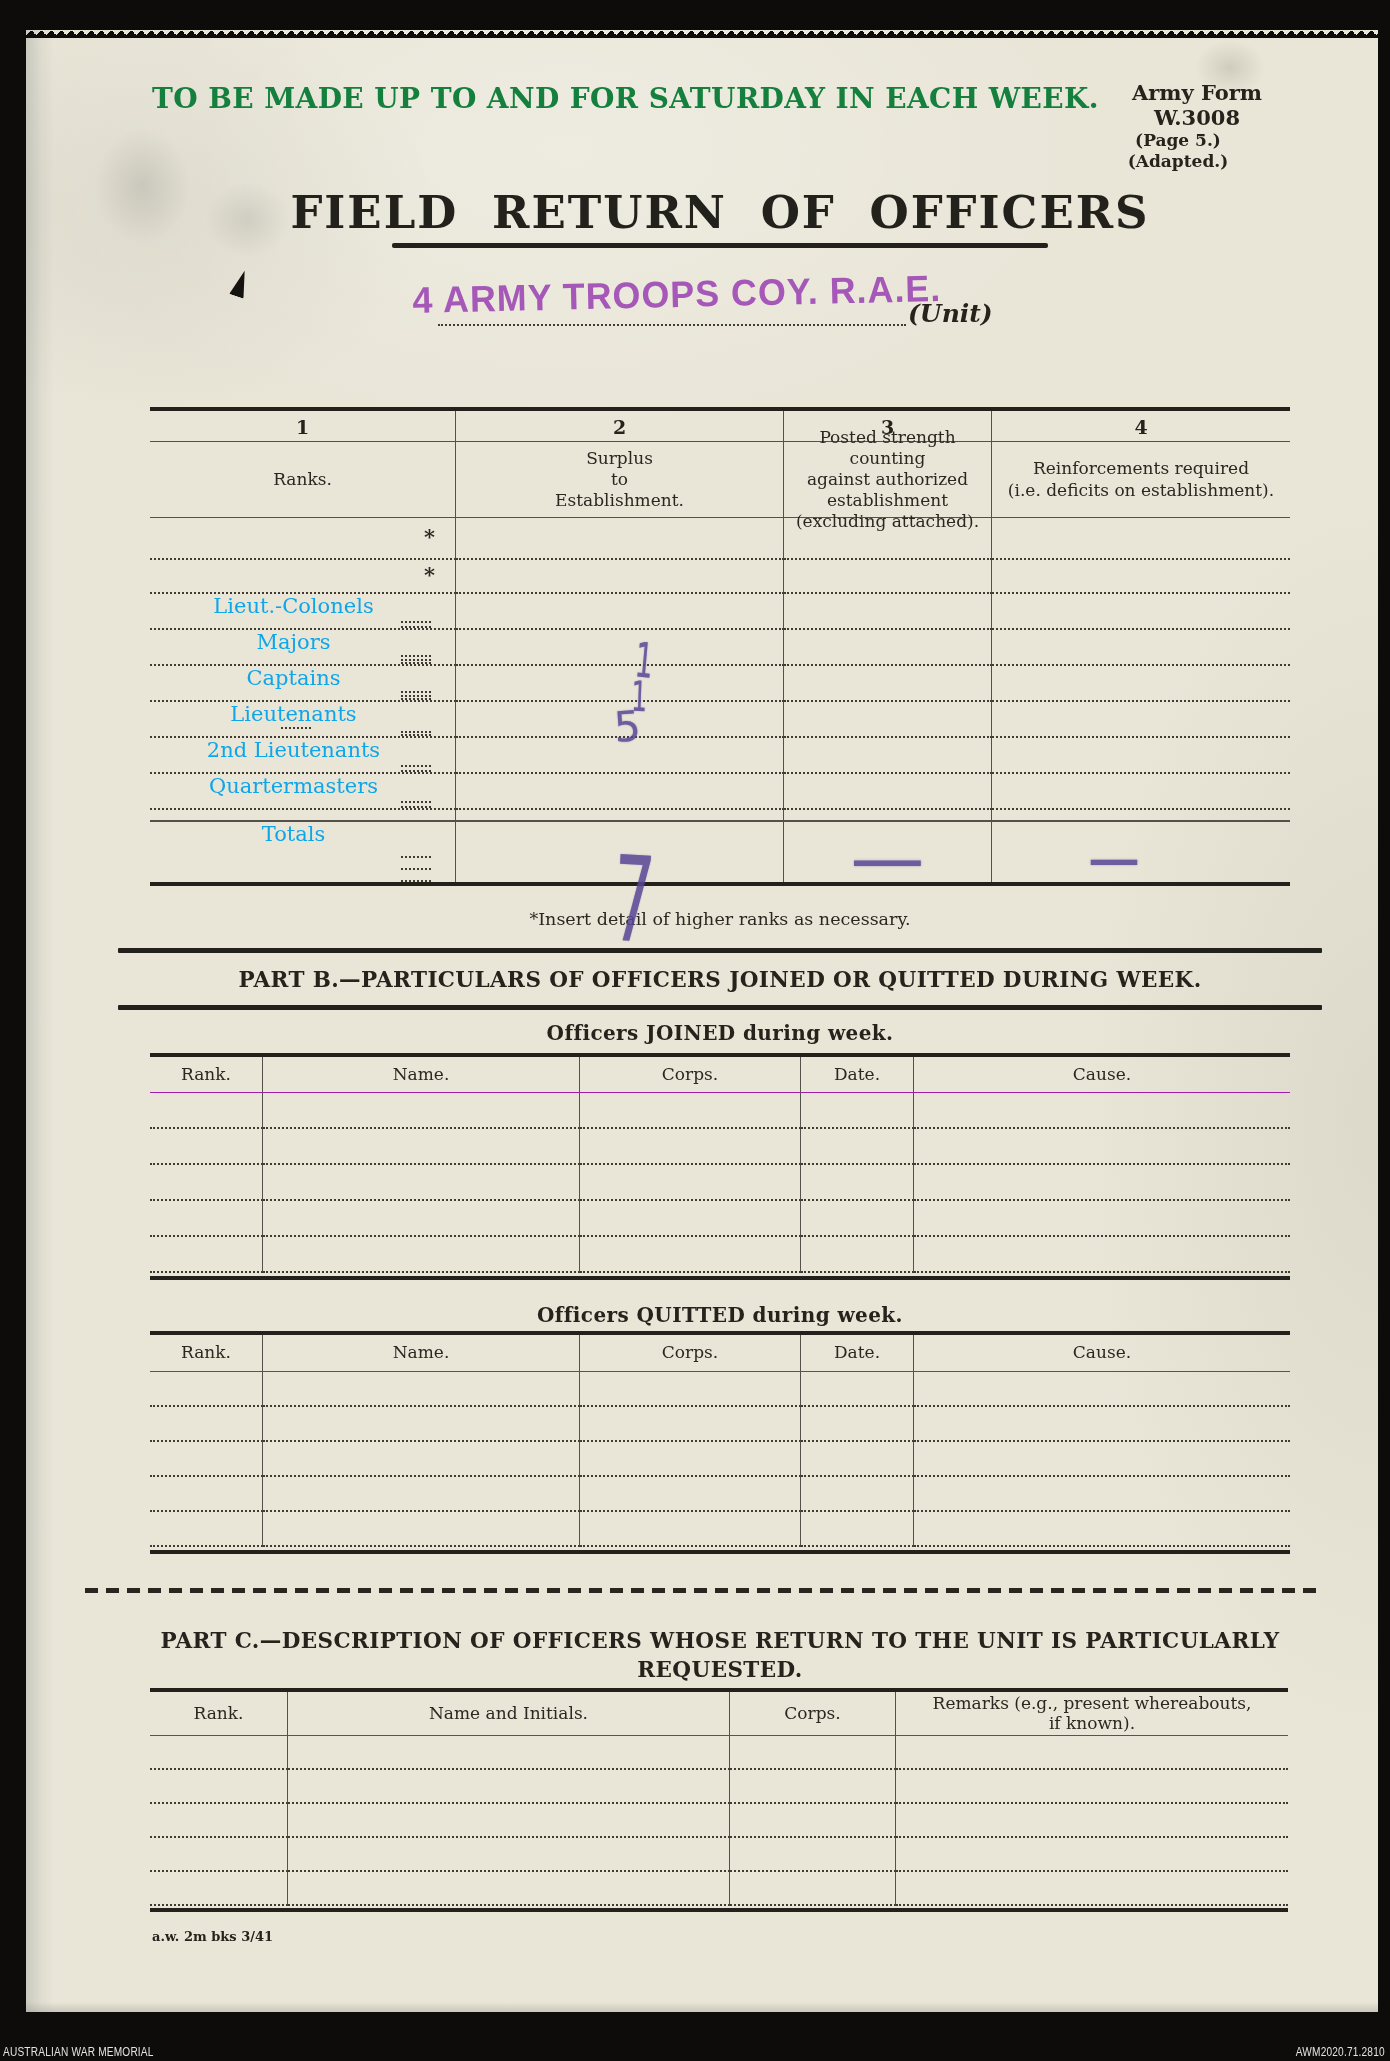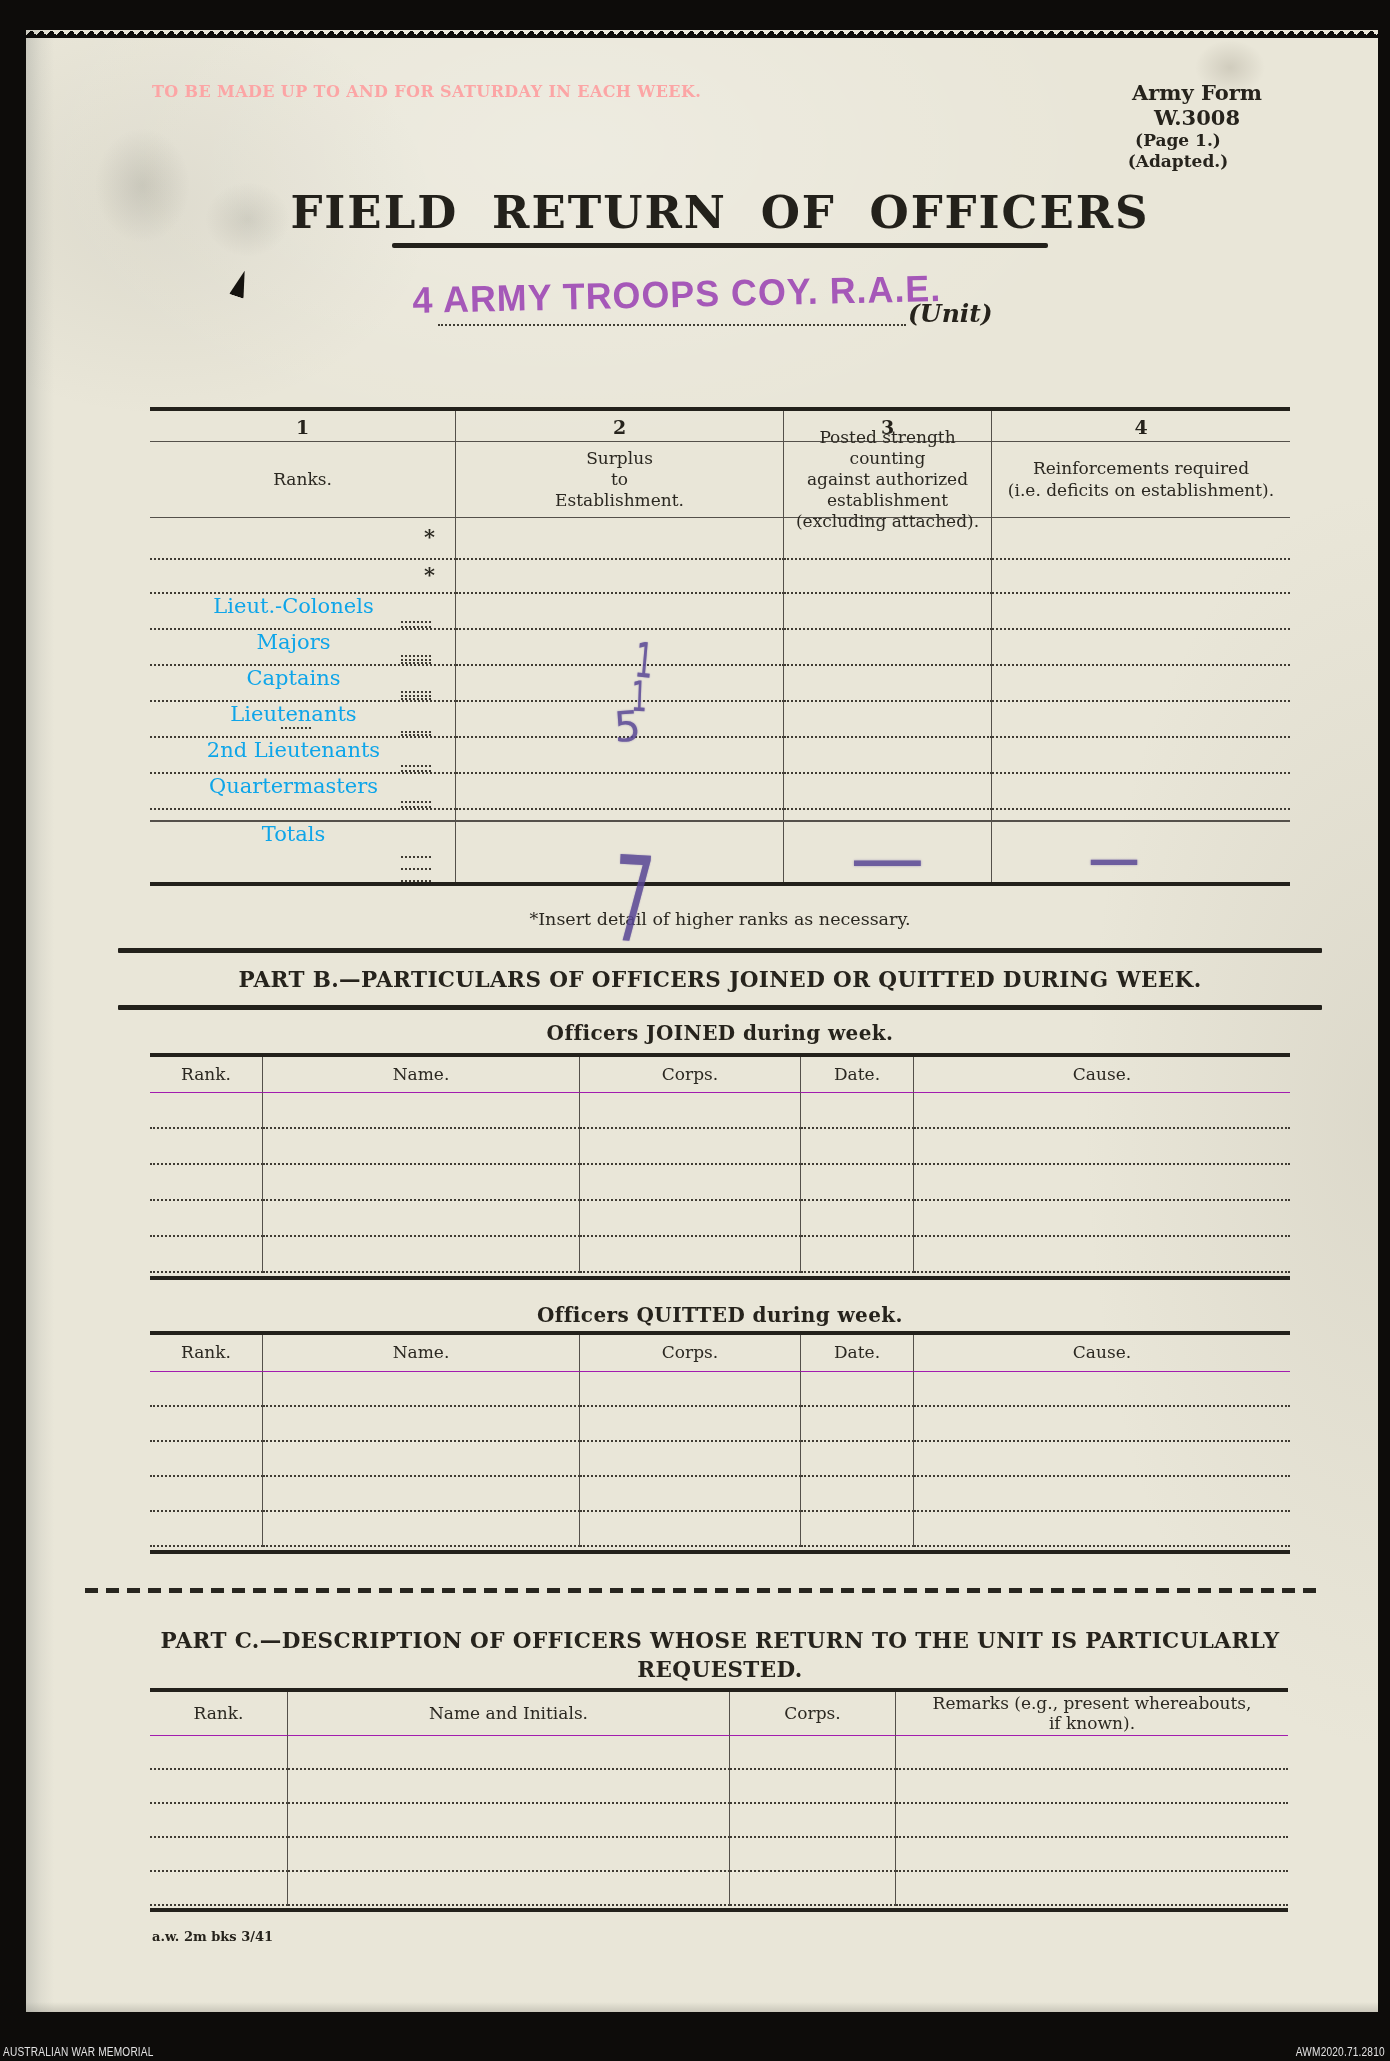--- a/index.html
+++ b/index.html
@@ -13,21 +13,21 @@
       linear-gradient(90deg, rgba(130,135,132,.30) 0px, rgba(130,135,132,.10) 15px, rgba(130,135,132,0) 28px),
       linear-gradient(0deg, rgba(60,58,50,.18) 0px, rgba(60,58,50,0) 10px),
       #e9e6d8;}
   .tear{position:absolute;left:26px;top:30px;width:1352px;height:8px;
     background-image:conic-gradient(from 135deg at 50% 0%, #0d0c0a 0 90deg, transparent 90deg);
     background-size:10px 8px;background-repeat:repeat-x;}
   .smudge{position:absolute;border-radius:50%;pointer-events:none;}
   .abs{position:absolute;}
   .centered{position:absolute;left:150px;width:1140px;text-align:center;}
   
-  .top-note{left:152px;top:82px;font-size:16px;font-weight:700;letter-spacing:.4px;color:#fca5a5;}
+  .top-note{left:152px;top:82px;font-size:28px;font-weight:700;letter-spacing:.4px;color:#15803d;}
   .form-id{left:1060px;top:80px;width:236px;text-align:center;color:#26231c;}
   .form-id .l1{font-size:21px;font-weight:700;margin-left:38px;}
   .form-id .l2{font-size:17px;font-weight:700;line-height:1.25;}
   .title{top:186px;font-size:45px;font-weight:700;letter-spacing:2px;word-spacing:16px;color:#23211b;}
   .title-underline{left:392px;top:243px;width:656px;height:5px;background:#23211b;border-radius:2px;}
   .ink-mark{left:233px;top:270px;width:15px;height:27px;background:#15130f;
     clip-path:polygon(50% 0,100% 100%,0 100%);transform:rotate(18deg);}
   .stamp{left:412px;top:280px;font-family:"Liberation Sans",sans-serif;font-size:37px;font-weight:700;
     color:#9c45b4;letter-spacing:1px;transform:rotate(-1.3deg) scaleX(.97);transform-origin:left top;opacity:.88;}
   .unit-dotline{left:438px;top:306px;width:468px;height:18px;border-bottom:2px dotted #3f3c33;}
@@ -91,21 +91,21 @@
 <div class="page">
   <div class="paper"></div>
   <div class="tear"></div>
   <div class="smudge" style="left:95px;top:128px;width:95px;height:115px;background:radial-gradient(closest-side,rgba(90,90,82,.16),transparent);"></div>
   <div class="smudge" style="left:205px;top:182px;width:85px;height:75px;background:radial-gradient(closest-side,rgba(80,80,72,.13),transparent);"></div>
   <div class="smudge" style="left:1195px;top:40px;width:70px;height:55px;background:radial-gradient(closest-side,rgba(120,112,95,.22),transparent);"></div>
 
   <div class="abs top-note">TO BE MADE UP TO AND FOR SATURDAY IN EACH WEEK.</div>
   <div class="abs form-id">
     <div class="l1">Army Form W.3008</div>
-    <div class="l2">(Page 1.)</div>
+    <div class="l2">(Page 5.)</div>
     <div class="l2">(Adapted.)</div>
   </div>
   <div class="centered title">FIELD RETURN OF OFFICERS</div>
   <div class="abs title-underline"></div>
 
   <div class="abs ink-mark"></div>
   <div class="abs stamp">4 ARMY TROOPS COY. R.A.E.</div>
   <div class="abs unit-dotline"></div>
   <div class="abs unit-label">(Unit)</div>
 

